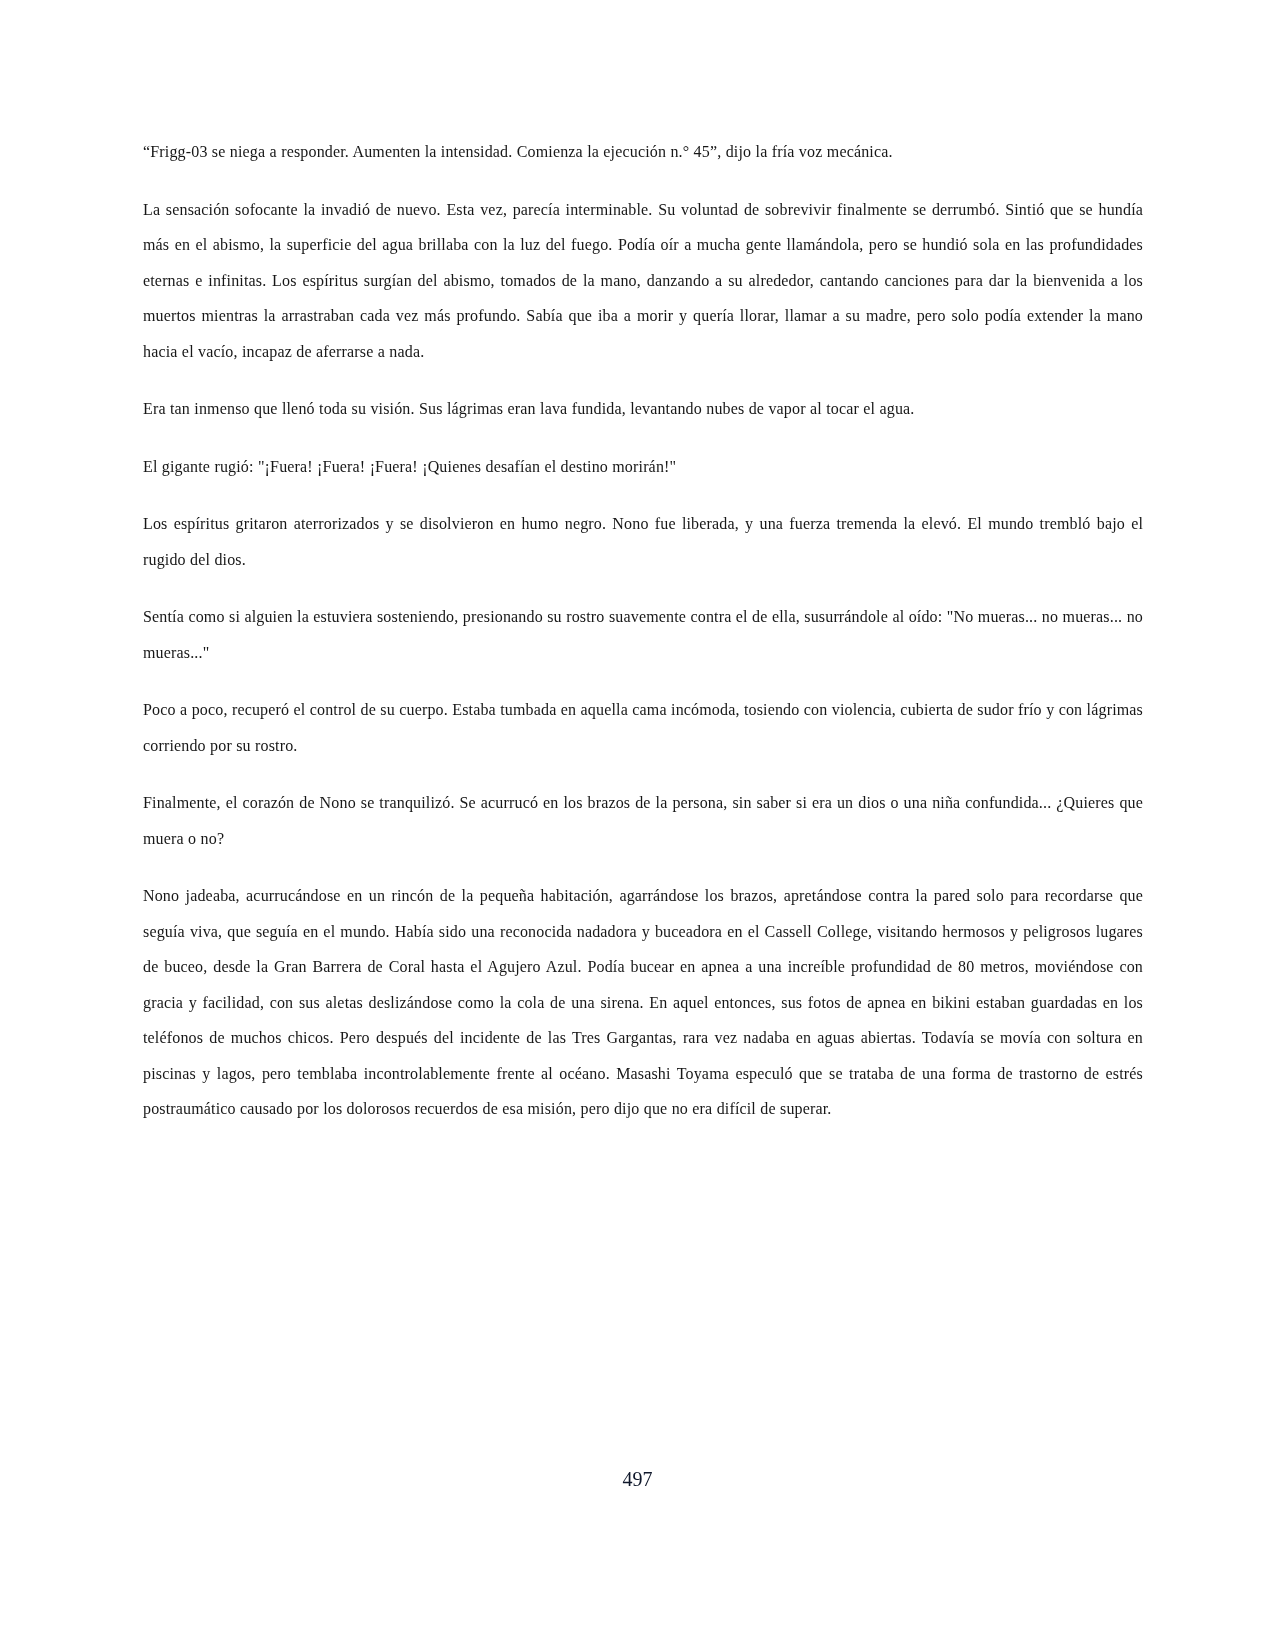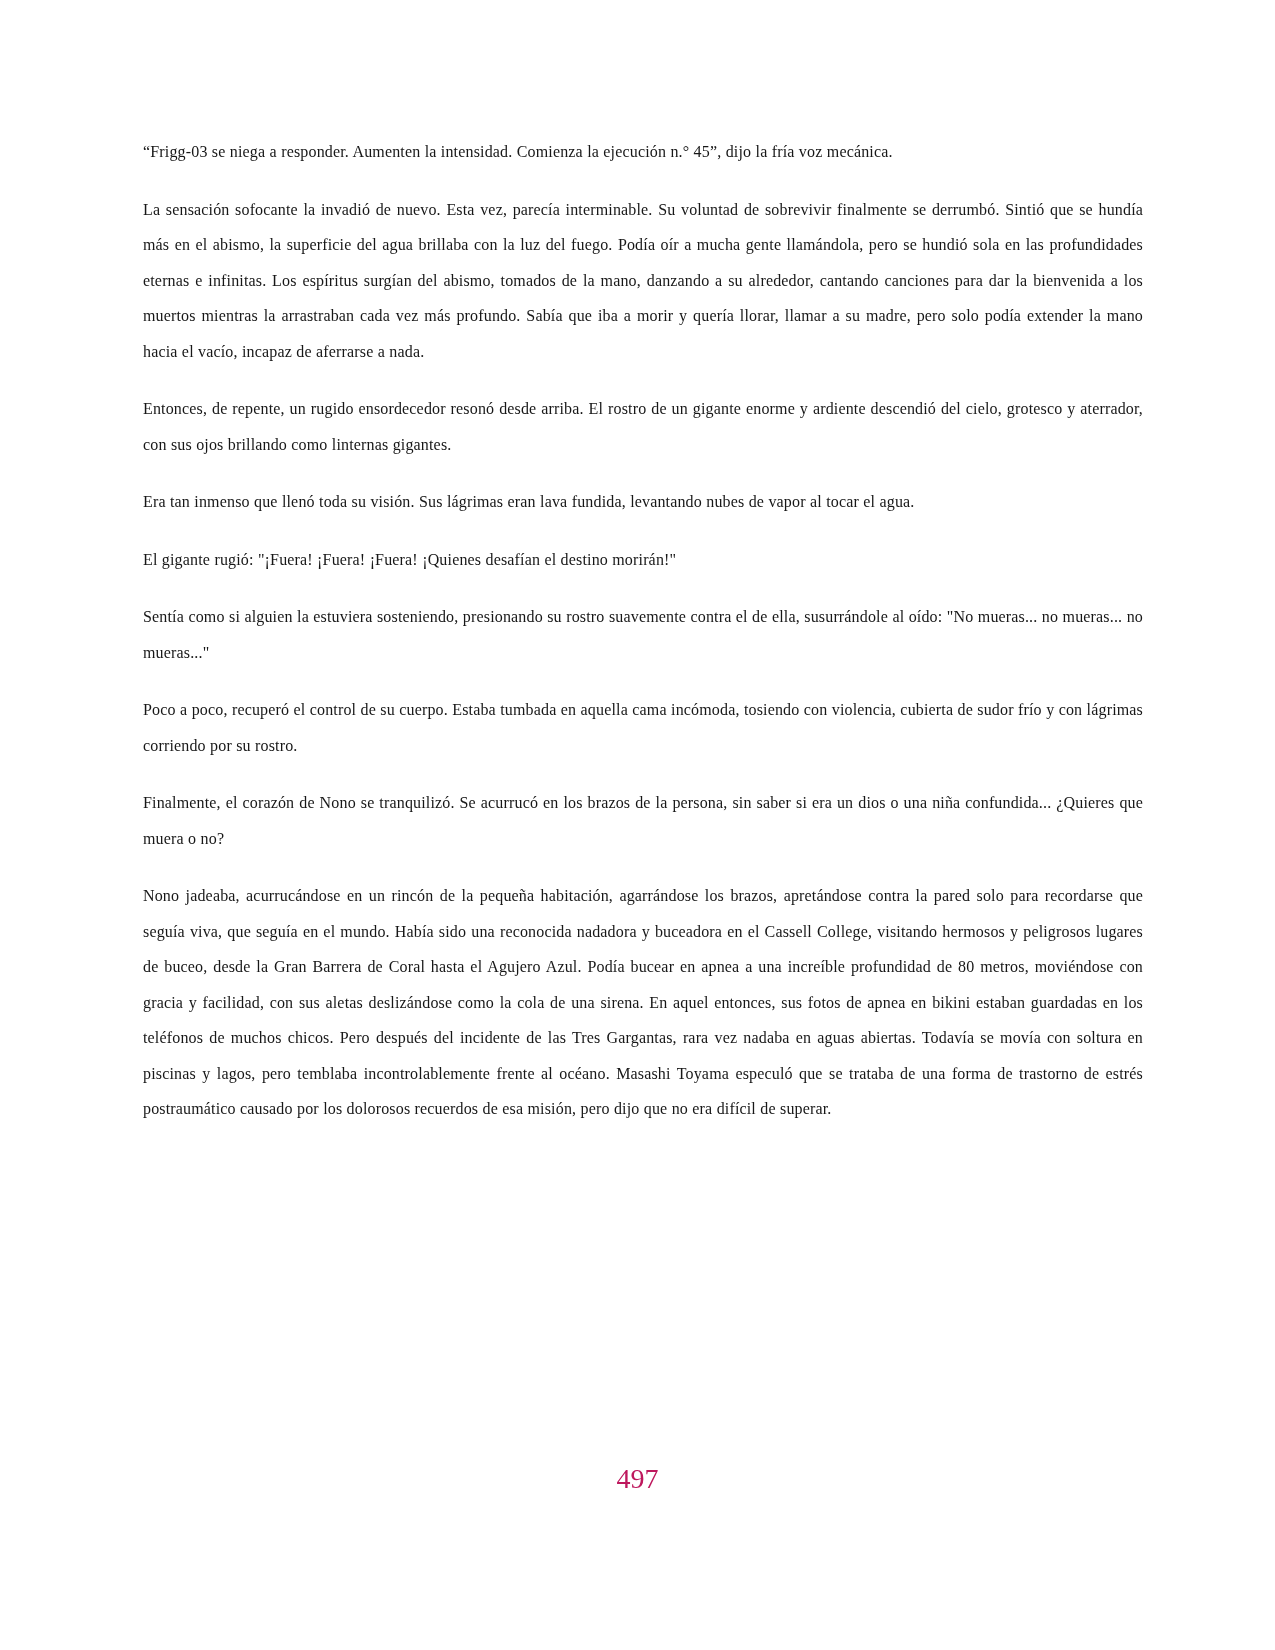--- a/index.html
+++ b/index.html
@@ -48,36 +48,36 @@
     position: absolute;
     left: 0;
     top: 1467px;
     width: 1275px;
     text-align: center;
   }
 
   .page-number {
     display: inline-block;
     font-family: "Liberation Serif", "DejaVu Serif", serif;
-    font-size: 28px;
+    font-size: 20px;
     line-height: 24px;
-    color: #be185d;
+    color: #0f172a;
   }
 </style>
 </head>
 <body>
 
 <div class="page">
 
   <div class="text-column">
     <p class="para">“Frigg-03 se niega a responder. Aumenten la intensidad. Comienza la ejecución n.° 45”, dijo la fría voz mecánica.</p>
     <p class="para">La sensación sofocante la invadió de nuevo. Esta vez, parecía interminable. Su voluntad de sobrevivir finalmente se derrumbó. Sintió que se hundía más en el abismo, la superficie del agua brillaba con la luz del fuego. Podía oír a mucha gente llamándola, pero se hundió sola en las profundidades eternas e infinitas. Los espíritus surgían del abismo, tomados de la mano, danzando a su alrededor, cantando canciones para dar la bienvenida a los muertos mientras la arrastraban cada vez más profundo. Sabía que iba a morir y quería llorar, llamar a su madre, pero solo podía extender la mano hacia el vacío, incapaz de aferrarse a nada.</p>
-    <p class="para">Entonces, de repente, un rugido ensordecedor resonó desde arriba. El rostro de un gigante enorme y ardiente descendió del cielo, grotesco y aterrador, con sus ojos brillando como linternas gigantes.</p>
     <p class="para">Era tan inmenso que llenó toda su visión. Sus lágrimas eran lava fundida, levantando nubes de vapor al tocar el agua.</p>
     <p class="para">El gigante rugió: "¡Fuera! ¡Fuera! ¡Fuera! ¡Quienes desafían el destino morirán!"</p>
+    <p class="para">Los espíritus gritaron aterrorizados y se disolvieron en humo negro. Nono fue liberada, y una fuerza tremenda la elevó. El mundo trembló bajo el rugido del dios.</p>
     <p class="para">Sentía como si alguien la estuviera sosteniendo, presionando su rostro suavemente contra el de ella, susurrándole al oído: "No mueras... no mueras... no mueras..."</p>
     <p class="para">Poco a poco, recuperó el control de su cuerpo. Estaba tumbada en aquella cama incómoda, tosiendo con violencia, cubierta de sudor frío y con lágrimas corriendo por su rostro.</p>
     <p class="para">Finalmente, el corazón de Nono se tranquilizó. Se acurrucó en los brazos de la persona, sin saber si era un dios o una niña confundida... ¿Quieres que muera o no?</p>
     <p class="para">Nono jadeaba, acurrucándose en un rincón de la pequeña habitación, agarrándose los brazos, apretándose contra la pared solo para recordarse que seguía viva, que seguía en el mundo. Había sido una reconocida nadadora y buceadora en el Cassell College, visitando hermosos y peligrosos lugares de buceo, desde la Gran Barrera de Coral hasta el Agujero Azul. Podía bucear en apnea a una increíble profundidad de 80 metros, moviéndose con gracia y facilidad, con sus aletas deslizándose como la cola de una sirena. En aquel entonces, sus fotos de apnea en bikini estaban guardadas en los teléfonos de muchos chicos. Pero después del incidente de las Tres Gargantas, rara vez nadaba en aguas abiertas. Todavía se movía con soltura en piscinas y lagos, pero temblaba incontrolablemente frente al océano. Masashi Toyama especuló que se trataba de una forma de trastorno de estrés postraumático causado por los dolorosos recuerdos de esa misión, pero dijo que no era difícil de superar.</p>
   </div>
 
   <div class="page-footer">
     <span class="page-number">497</span>
   </div>
 

